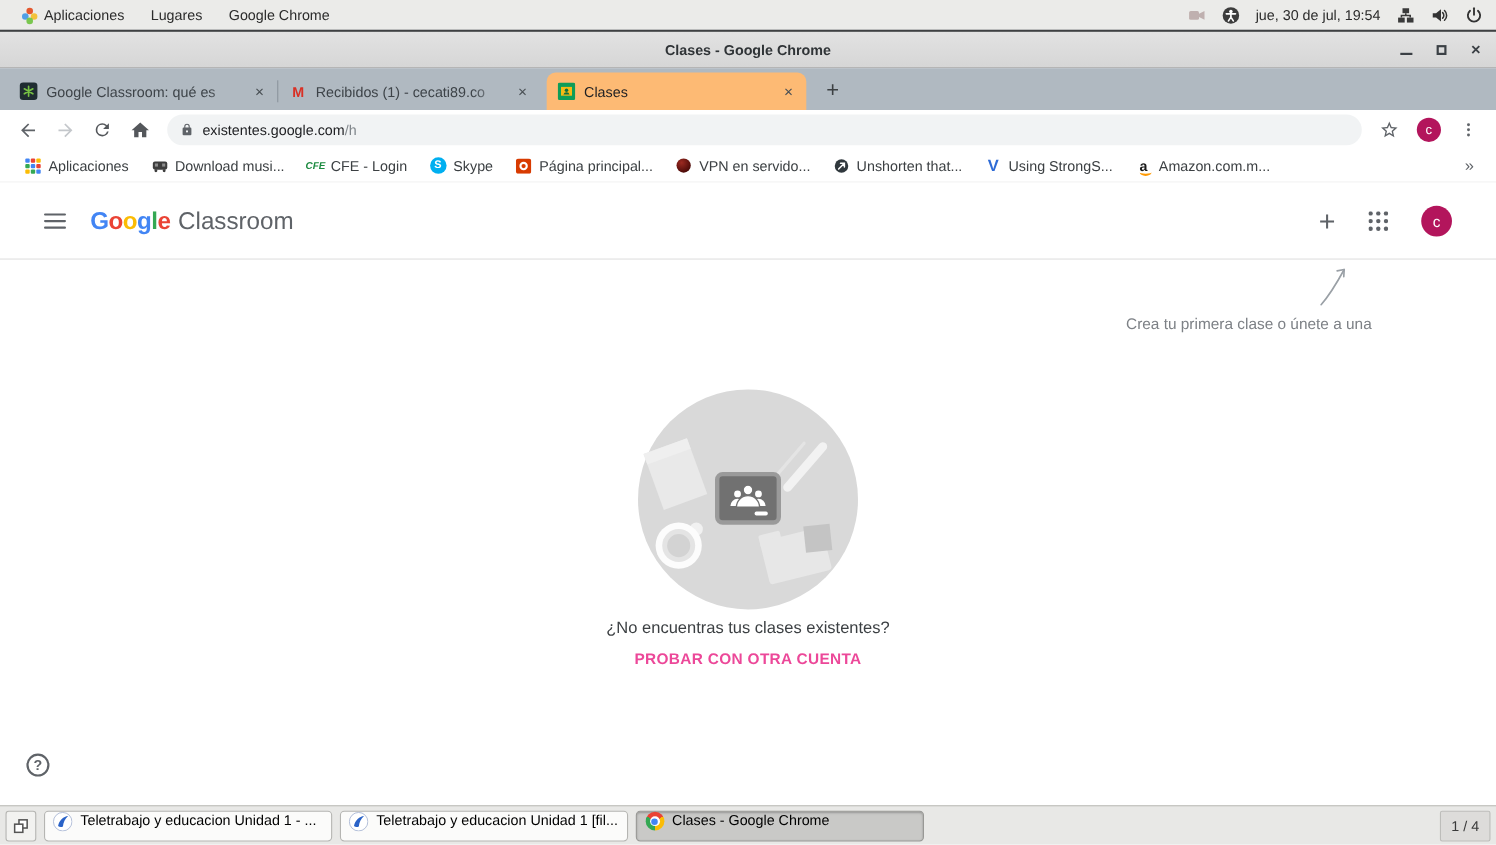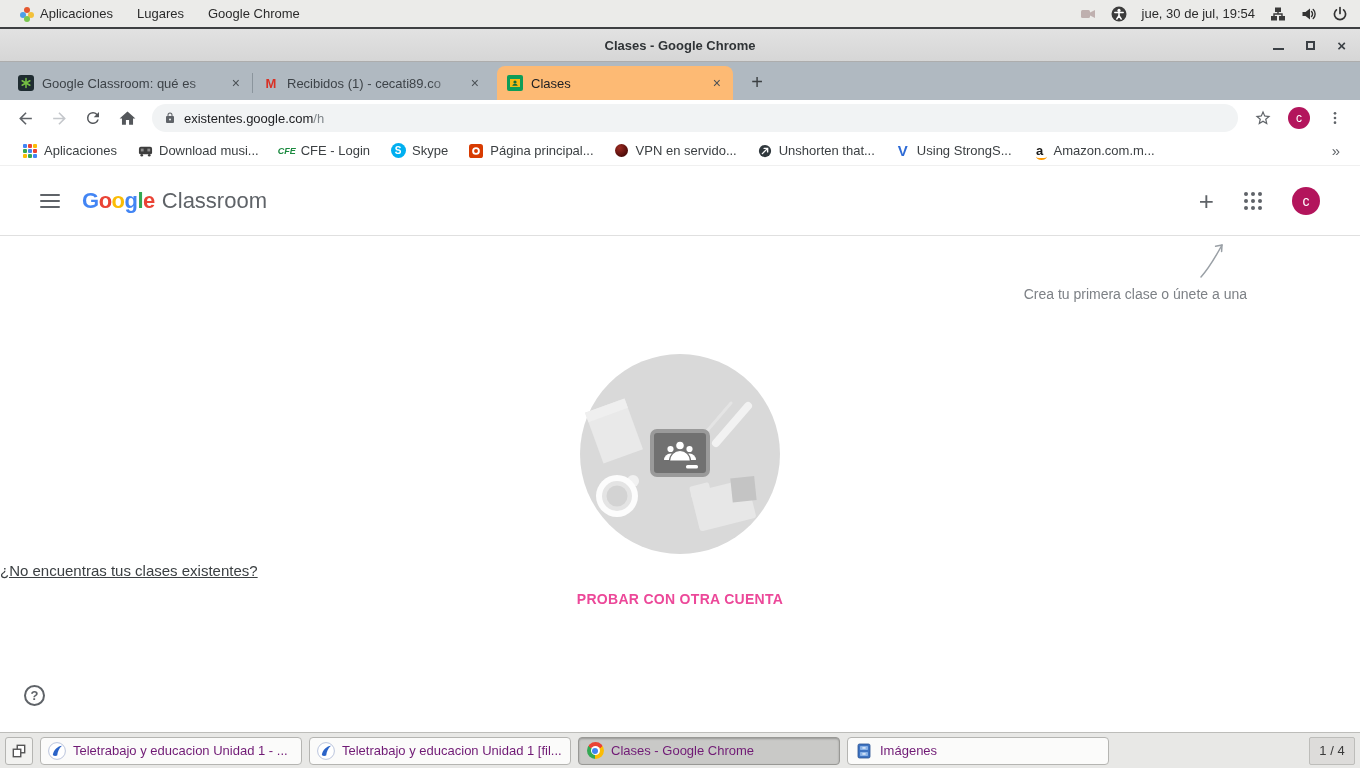--- a/index.html
+++ b/index.html
@@ -83,33 +83,33 @@
   .cl-right { margin-left:auto; display:flex; align-items:center; gap:30px; }
   .cl-plus { font-size:26px; font-weight:300; color:#5f6368; line-height:1; }
   .cl-avatar { width:28px; height:28px; border-radius:50%; background:#b3155c; color:#fff; font-size:14px;
     display:flex; align-items:center; justify-content:center; }
 
   
   .content { position:absolute; top:237px; left:0; width:1360px; height:495px; background:#fff; }
   .hint-arrow { position:absolute; right:128px; top:2px; }
   .hint-text { position:absolute; right:113px; top:49px; font-size:14px; color:#7d8186; }
   .illustration { position:absolute; left:50%; margin-left:-110px; top:112px; }
-  .empty-question { position:absolute; left:0; right:0; top:325px; font-size:15px; color:#3c4043;text-decoration:underline; }
+  .empty-question { position:absolute; left:0; right:0; top:325px; text-align:center; font-size:15px; color:#3c4043; }
   .empty-action { position:absolute; left:0; right:0; top:354px; text-align:center; font-size:14px; font-weight:bold;
     color:#ec4899; letter-spacing:.3px; }
   .help-btn { position:absolute; left:24px; top:448px; width:21px; height:21px; border:2px solid #5f6368;
     border-radius:50%; color:#5f6368; font-size:13px; font-weight:bold; display:flex; align-items:center; justify-content:center; }
 
   
   .taskbar { position:absolute; top:732px; left:0; width:1360px; height:36px; background:#e8e8e6;
     border-top:1px solid #bdbdba; display:flex; align-items:center; padding:0 5px; gap:7px; }
   .show-desktop { width:28px; height:28px; background:#f2f2f0; border:1px solid #b5b5b2; border-radius:3px;
     display:flex; align-items:center; justify-content:center; }
   .task-btn { width:262px; height:28px; background:#fbfbfa; border:1px solid #b5b5b2; border-radius:4px;
-    display:flex; align-items:center; gap:7px; padding:0 7px; font-size:13px; color:#701a75; }
+    display:flex; align-items:flex-start; gap:7px; padding:0 7px; font-size:13px; color:#000000; }
   .task-btn .task-label { white-space:nowrap; overflow:hidden; }
   .task-active { background:#c9c9c7; border-color:#989895; box-shadow:inset 0 1px 2px rgba(0,0,0,.25); }
   .task-icon { width:18px; height:18px; flex:0 0 18px; display:flex; align-items:center; justify-content:center; }
   .chrome-ball { width:17px; height:17px; border-radius:50%;
     background:conic-gradient(from 60deg, #fbbc05 0 120deg, #34a853 0 240deg, #ea4335 0 360deg);
     display:flex; align-items:center; justify-content:center; }
   .chrome-ball i { width:9px; height:9px; border-radius:50%; background:#fff; display:flex; align-items:center; justify-content:center; }
   .chrome-ball i b { width:6px; height:6px; border-radius:50%; background:#4285f4; }
   .pager { margin-left:auto; width:46px; height:28px; background:#dddcda; border:1px solid #bdbdba;
     border-radius:2px; font-size:13px; color:#3a3a3a; display:flex; align-items:center; justify-content:center; }
@@ -446,26 +446,14 @@
   <div class="task-btn task-active">
     <span class="task-icon">
         <span class="chrome-ball">
           <i>
             <b></b>
           </i>
         </span>
       </span>
     <span class="task-label">Clases - Google Chrome</span>
   </div>
-  <div class="task-btn">
-    <span class="task-icon">
-      <svg width="16" height="16" viewBox="0 0 16 16">
-          <rect x="2" y="1" width="12" height="14" rx="1.5" fill="#3f74c2" stroke="#28508f" stroke-width="0.8"></rect>
-          <rect x="4" y="3" width="8" height="4" rx="0.8" fill="#8ab2e6"></rect>
-          <rect x="4" y="9" width="8" height="4" rx="0.8" fill="#8ab2e6"></rect>
-          <rect x="6.4" y="4.4" width="3.2" height="1.1" fill="#fff"></rect>
-          <rect x="6.4" y="10.4" width="3.2" height="1.1" fill="#fff"></rect>
-        </svg>
-    </span>
-    <span class="task-label">Imágenes</span>
-  </div>
   <span class="pager">1 / 4</span>
 </div>
 
 </body></html>

